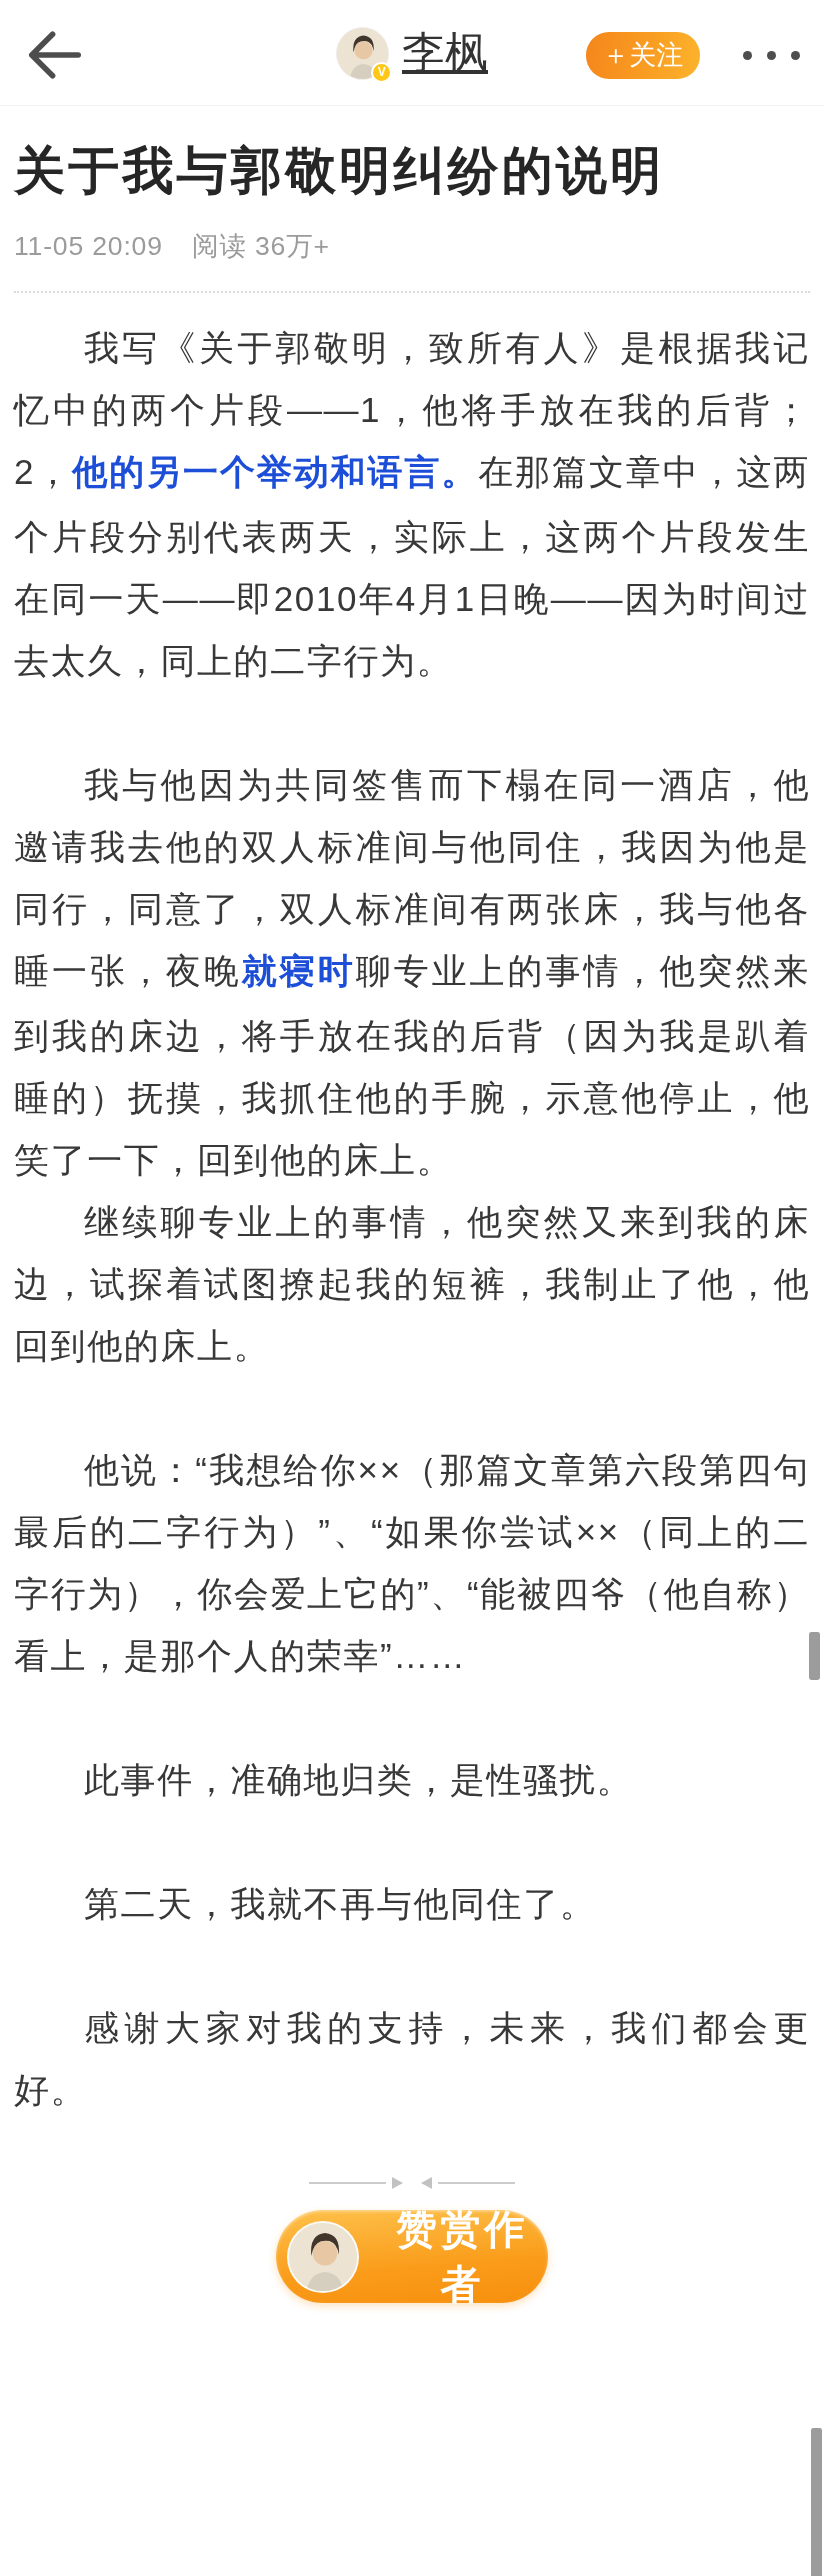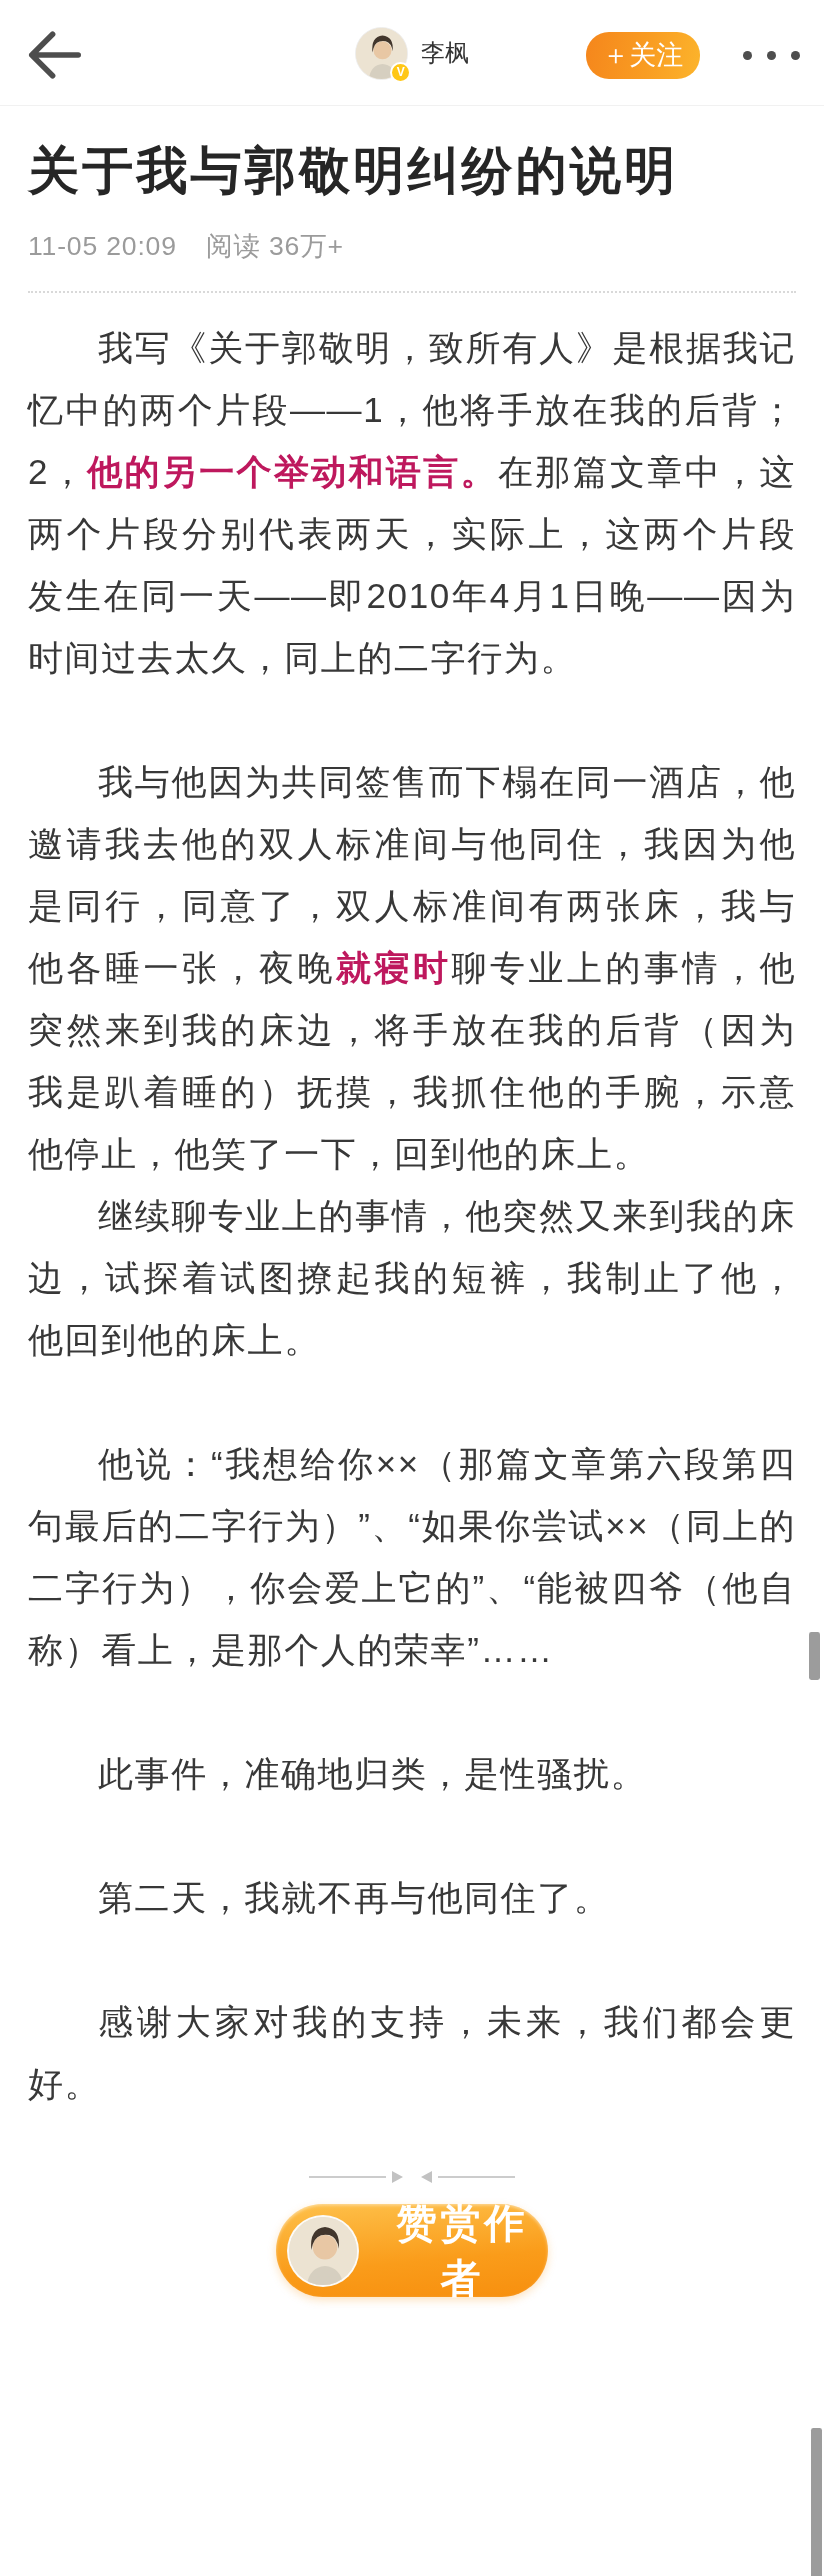--- a/index.html
+++ b/index.html
@@ -25,49 +25,49 @@
   .avatar {
     width:53px; height:53px; border-radius:50%; overflow:hidden;
     background:#ece3d2; border:0.8px solid #eee;
   }
   .v-badge {
     position:absolute; right:-3.2px; bottom:-3.2px; width:21px; height:21px;
     border-radius:50%; background:#ffc716; border:2.4px solid #fff;
     color:#fff; font-size:12px; font-weight:bold;
     display:flex; align-items:center; justify-content:center;
   }
-  .username { font-size:24px; color:#333; }
+  .username { font-size:43px; color:#333;text-decoration:underline; }
   .right-group {
     position:absolute; right:24px; top:0; height:111px;
     display:flex; align-items:center; gap:43px;
   }
   .follow-btn {
     width:114px; height:47px; border:none; border-radius:23px;
     background:linear-gradient(100deg,#f5861c 0%,#f99d22 55%,#fcb42c 100%);
     color:#fff; font-size:27px; line-height:47px; text-align:center;
     font-family:inherit; cursor:pointer;
   }
   .more-dots { display:flex; gap:15.3px; padding:8px 0; cursor:pointer; }
   .more-dots i { width:8.9px; height:8.9px; border-radius:50%; background:#4e4e4e; }
   
-  .content { padding:0 28px; }
+  .content { padding:0 14px; }
   .title {
     margin-top:37px; font-size:51px; line-height:56px; font-weight:700;
     color:#262626; letter-spacing:3.2px;
   }
   .meta { margin-top:29px; font-size:26.6px; color:#9b9b9b; letter-spacing:0.8px; }
   .meta .date { margin-right:21px; }
   .dotted-divider { margin-top:27px; border-top:2.4px dotted #d9d9d9; height:0; }
   .article-body { margin-top:24px; }
   .article-body p {
     font-size:35px; line-height:62px; color:#383838;
     text-align:justify; text-indent:2em; letter-spacing:1.6px;
   }
   .article-body p.gap { margin-top:62px; }
-  .article-body b { font-weight:700; color:#be185d; }
+  .article-body b { font-weight:700; color:#1d4ed8;font-family:Liberation Mono, monospace; }
   
   .appreciate-hint {
     margin-top:56px; display:flex; align-items:center; justify-content:center;
     gap:17.7px; color:#828282; font-size:29px; letter-spacing:1.6px;
   }
   .hint-line { width:77px; height:2.4px; background:#cccccc; }
   .tri-right { width:0; height:0; border-top:6.4px solid transparent; border-bottom:6.4px solid transparent; border-left:11.3px solid #c2c2c2; margin-left:-11.3px; }
   .tri-left  { width:0; height:0; border-top:6.4px solid transparent; border-bottom:6.4px solid transparent; border-right:11.3px solid #c2c2c2; margin-right:-11.3px; }
   .appreciate-btn {
     margin:21px auto 0; width:272px; height:93px; border:none;

